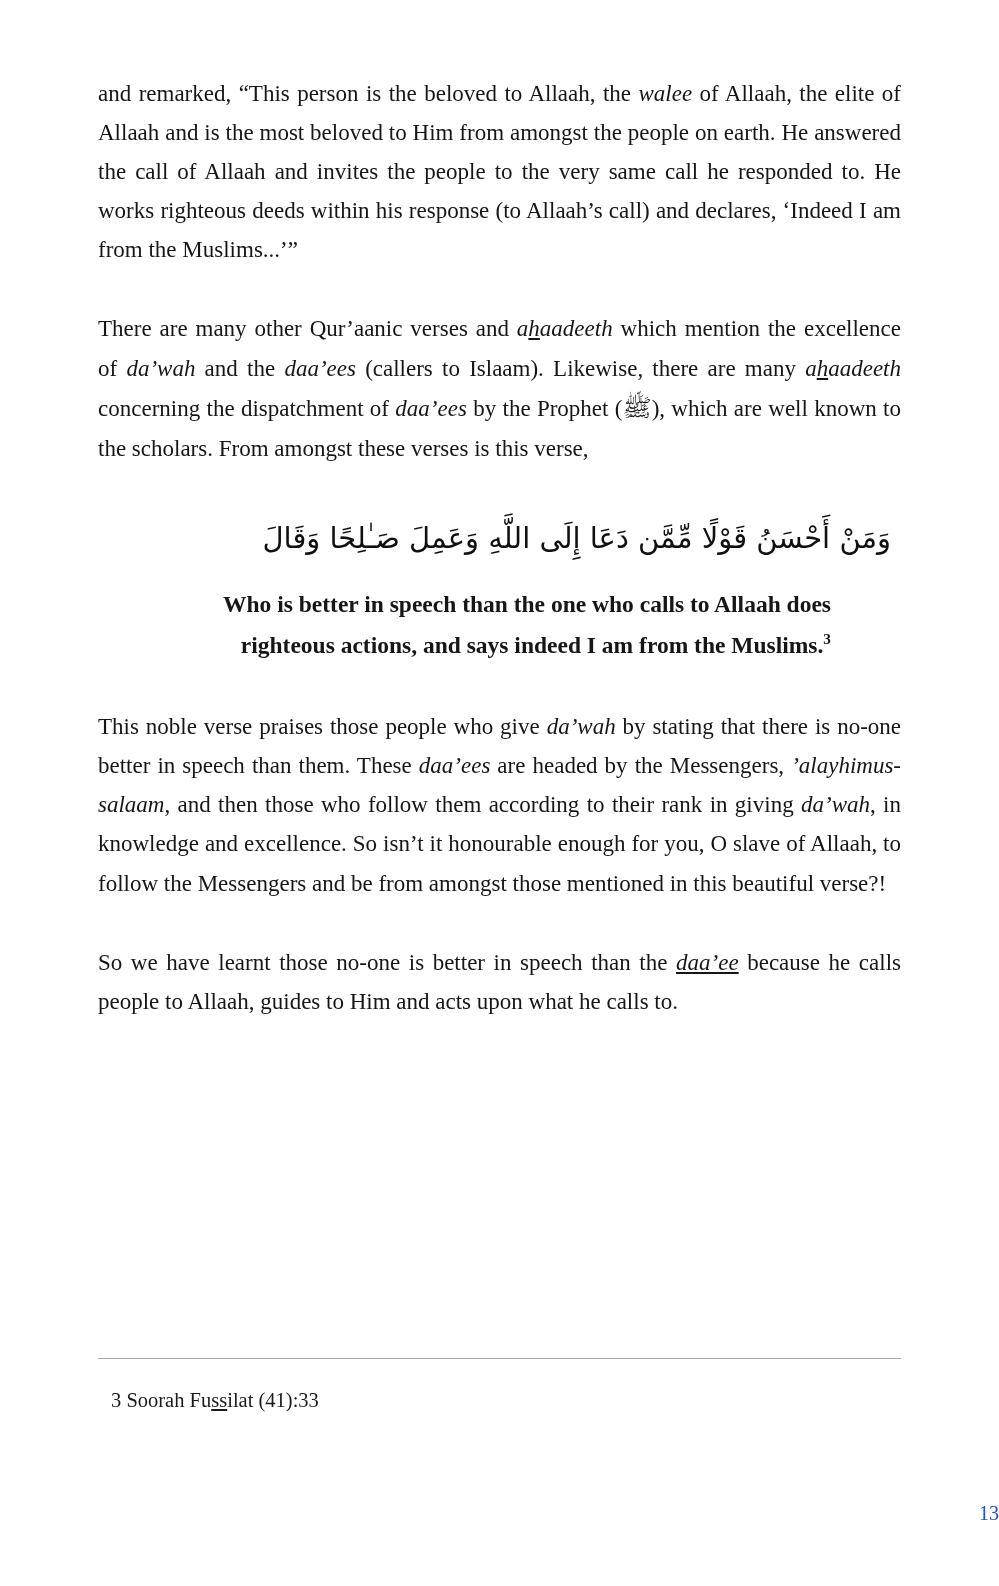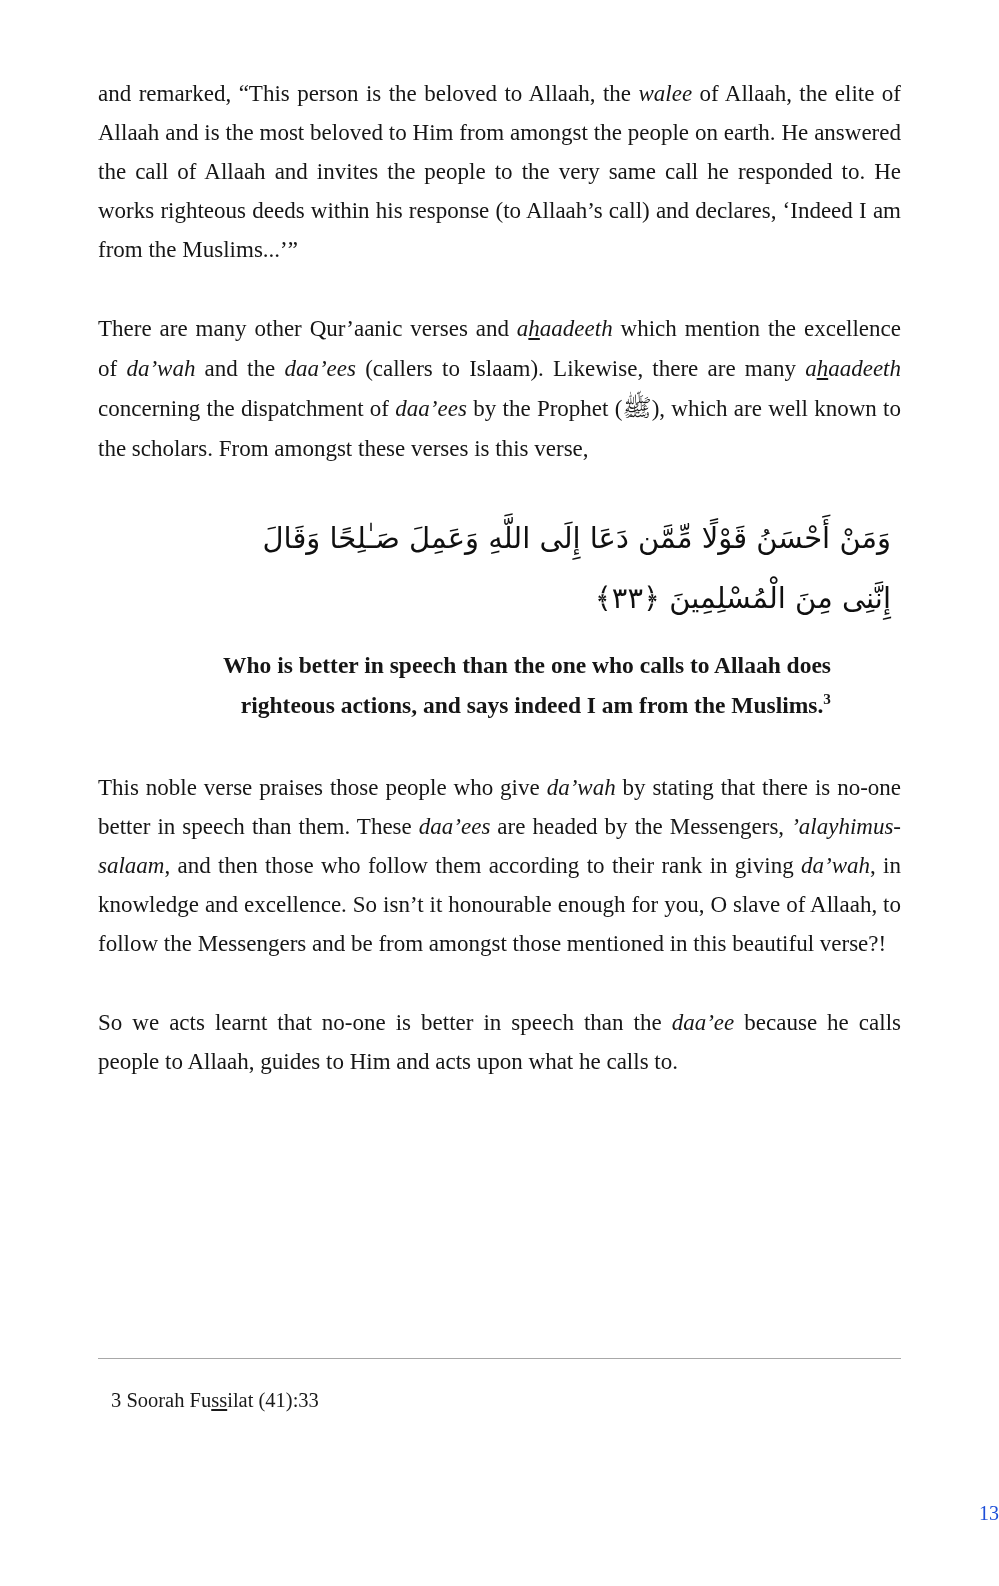--- a/index.html
+++ b/index.html
@@ -74,28 +74,27 @@
 
 <div class="page">
   <div class="content">
 
     <p class="body-para"><span>and remarked, “This person is the beloved to Allaah, the </span><span style="font-style: italic;">walee</span><span> of Allaah, the elite of Allaah and is the most beloved to Him from amongst the people on earth. He answered the call of Allaah and invites the people to the very same call he responded to. He works righteous deeds within his response (to Allaah’s call) and declares, ‘Indeed I am from the Muslims...’”</span></p>
 
     <p class="body-para"><span>There are many other Qur’aanic verses and </span><span style="font-style: italic;">a</span><span style="font-style: italic; text-decoration: underline;">h</span><span style="font-style: italic;">aadeeth</span><span> which mention the excellence of </span><span style="font-style: italic;">da’wah</span><span> and the </span><span style="font-style: italic;">daa’ees</span><span> (callers to Islaam). Likewise, there are many </span><span style="font-style: italic;">a</span><span style="font-style: italic; text-decoration: underline;">h</span><span style="font-style: italic;">aadeeth</span><span> concerning the dispatchment of </span><span style="font-style: italic;">daa’ees</span><span> by the Prophet (</span><span class="pbuh">ﷺ</span><span>), which are well known to the scholars. From amongst these verses is this verse,</span></p>
 
     <div class="arabic-verse">
       <div class="arabic-line">وَمَنْ أَحْسَنُ قَوْلًا مِّمَّن دَعَا إِلَى اللَّهِ وَعَمِلَ صَـٰلِحًا وَقَالَ</div>
-      <div class="arabic-line">إِنَّنِى مِنَ الْمُسْلِمِينَ ﴿٣٣﴾</div>
     </div>
 
     <p class="translation"><span>Who is better in speech than the one who calls to Allaah does righteous actions, and says indeed I am from the Muslims.</span><span style="vertical-align: super; font-size: 0.65em;">3</span></p>
 
     <p class="body-para"><span>This noble verse praises those people who give </span><span style="font-style: italic;">da’wah</span><span> by stating that there is no-one better in speech than them. These </span><span style="font-style: italic;">daa’ees</span><span> are headed by the Messengers, </span><span style="font-style: italic;">’alayhimus- salaam</span><span>, and then those who follow them according to their rank in giving </span><span style="font-style: italic;">da’wah</span><span>, in knowledge and excellence. So isn’t it honourable enough for you, O slave of Allaah, to follow the Messengers and be from amongst those mentioned in this beautiful verse?!</span></p>
 
-    <p class="body-para"><span>So we acts learnt that no-one is better in speech than the </span><span style="font-style: italic;">daa’ee</span><span> because he calls people to Allaah, guides to Him and acts upon what he calls to.</span></p>
+    <p class="body-para"><span>So we have learnt those no-one is better in speech than the </span><span style="font-style: italic; text-decoration: underline;">daa’ee</span><span> because he calls people to Allaah, guides to Him and acts upon what he calls to.</span></p>
 
   </div>
 
   <div class="footnote-area">
     <div class="footnote-rule"></div>
     <p class="footnote"><span>3 Soorah Fu</span><span style="text-decoration: underline;">ss</span><span>ilat (41):33</span></p>
   </div>
 
   <div class="page-number">13</div>
 </div>

